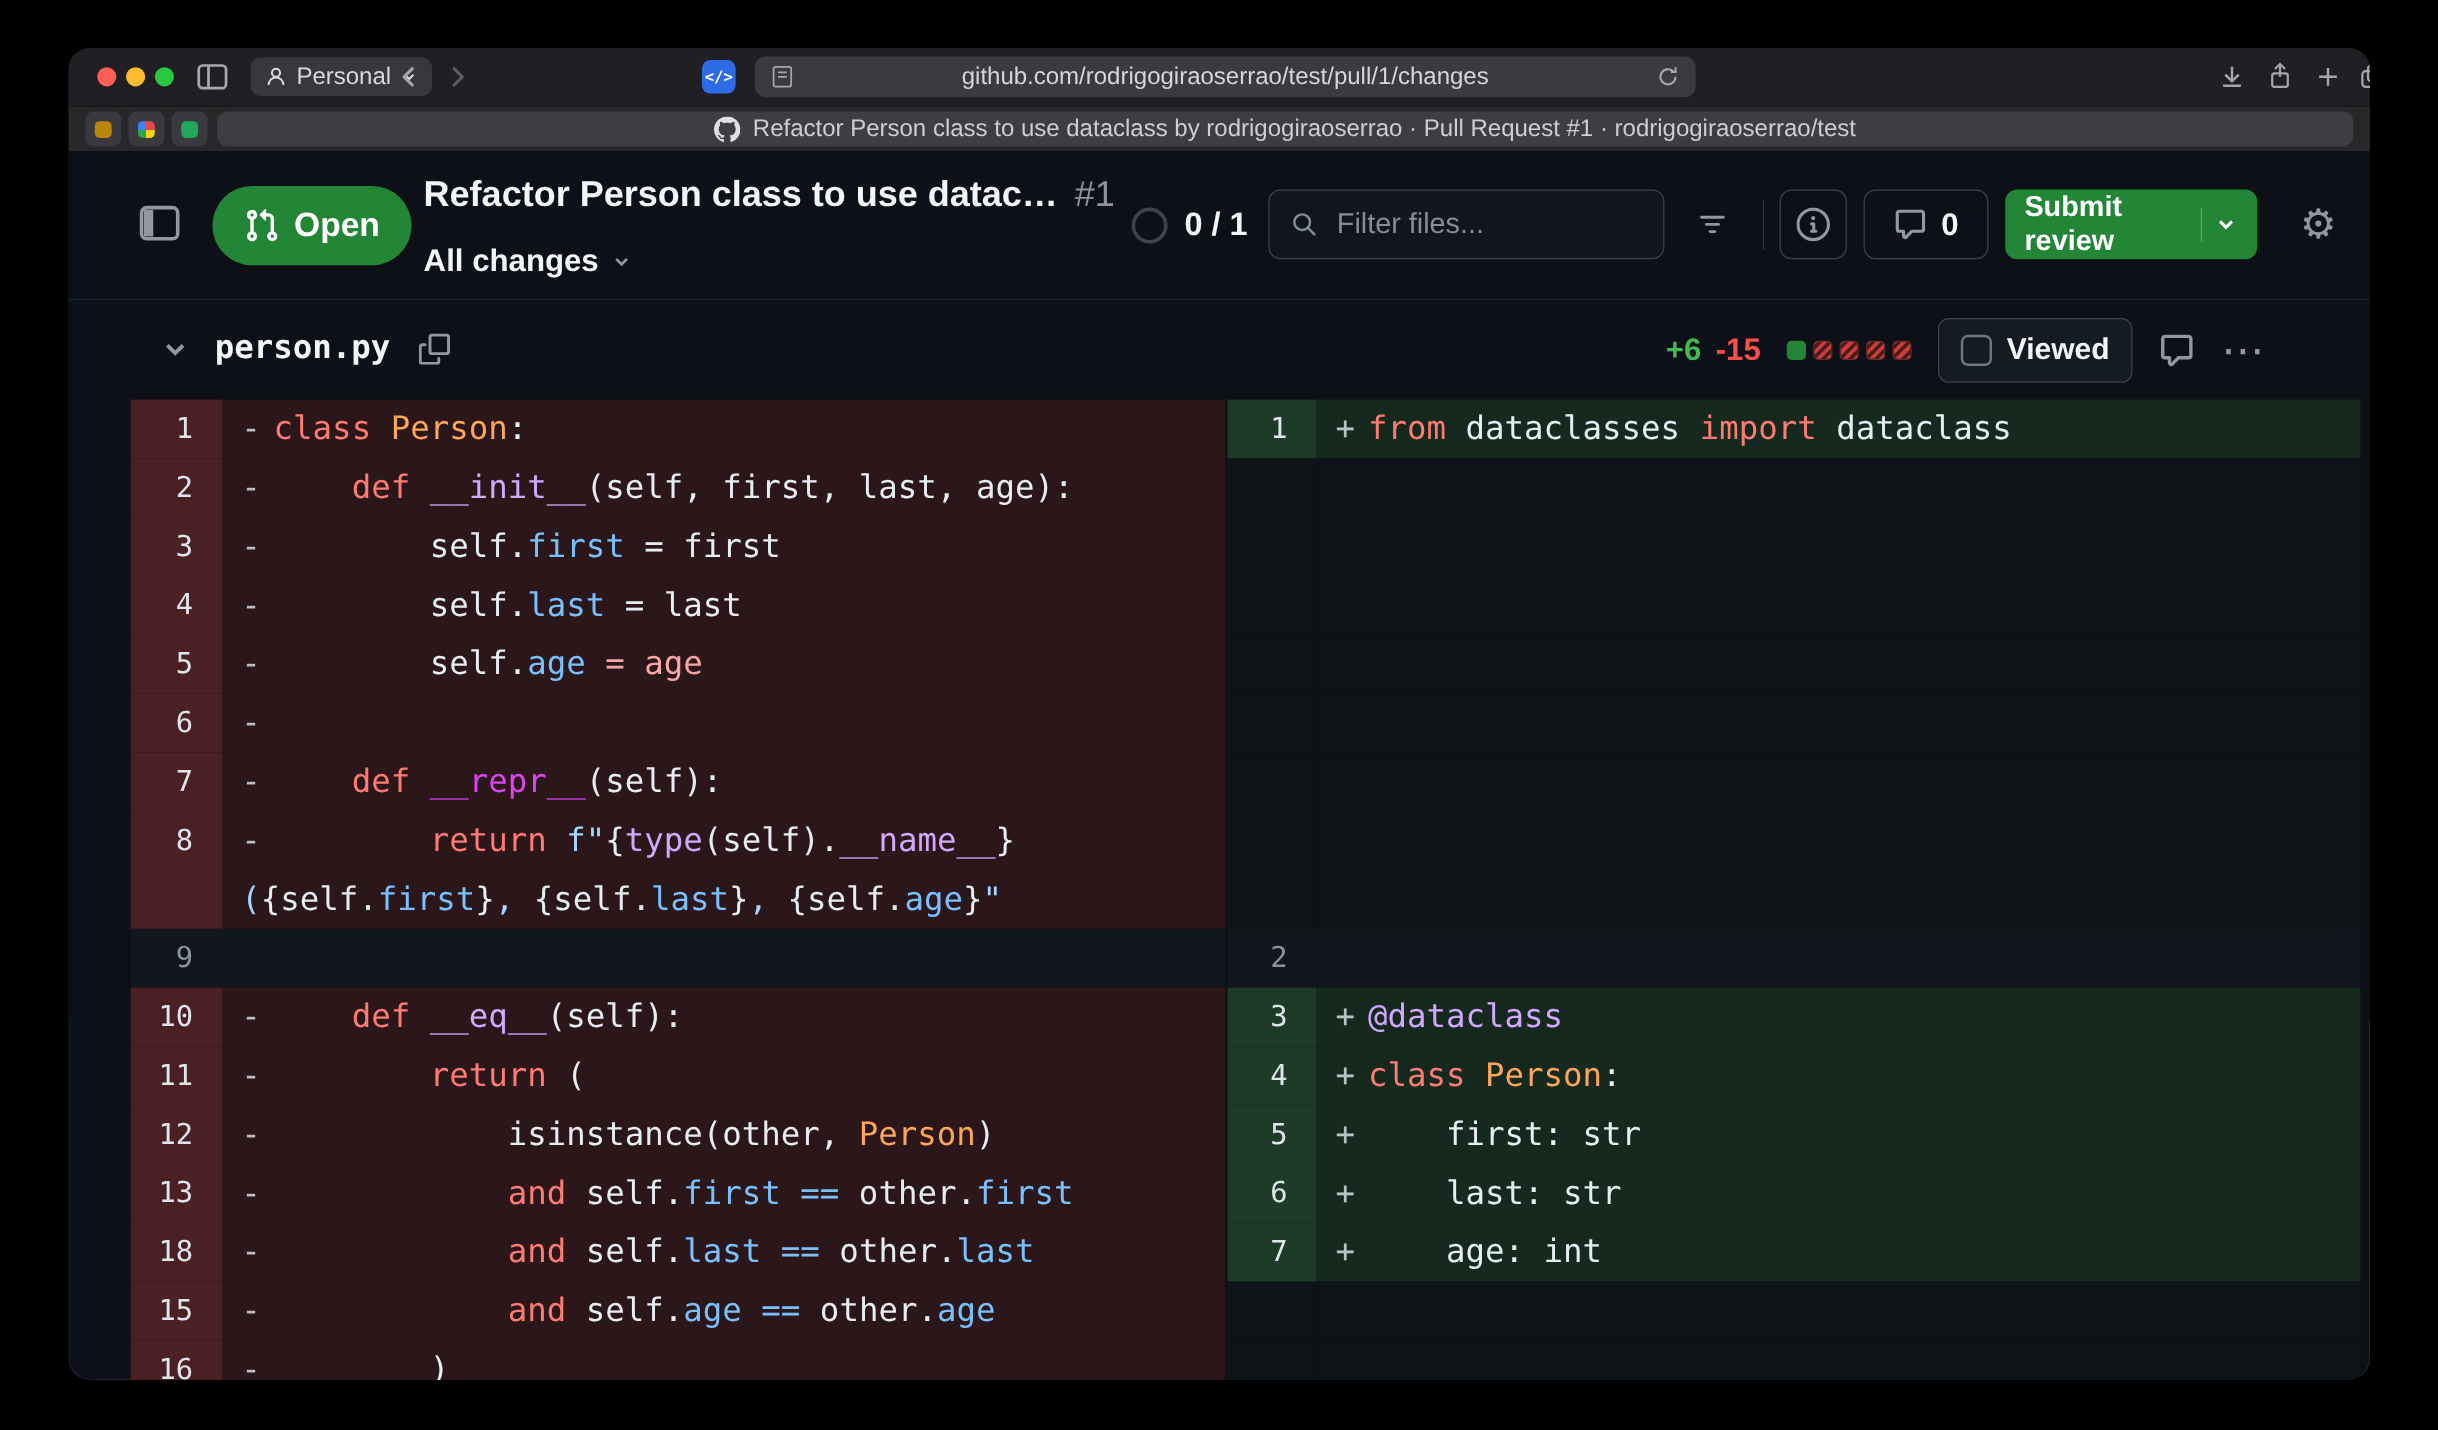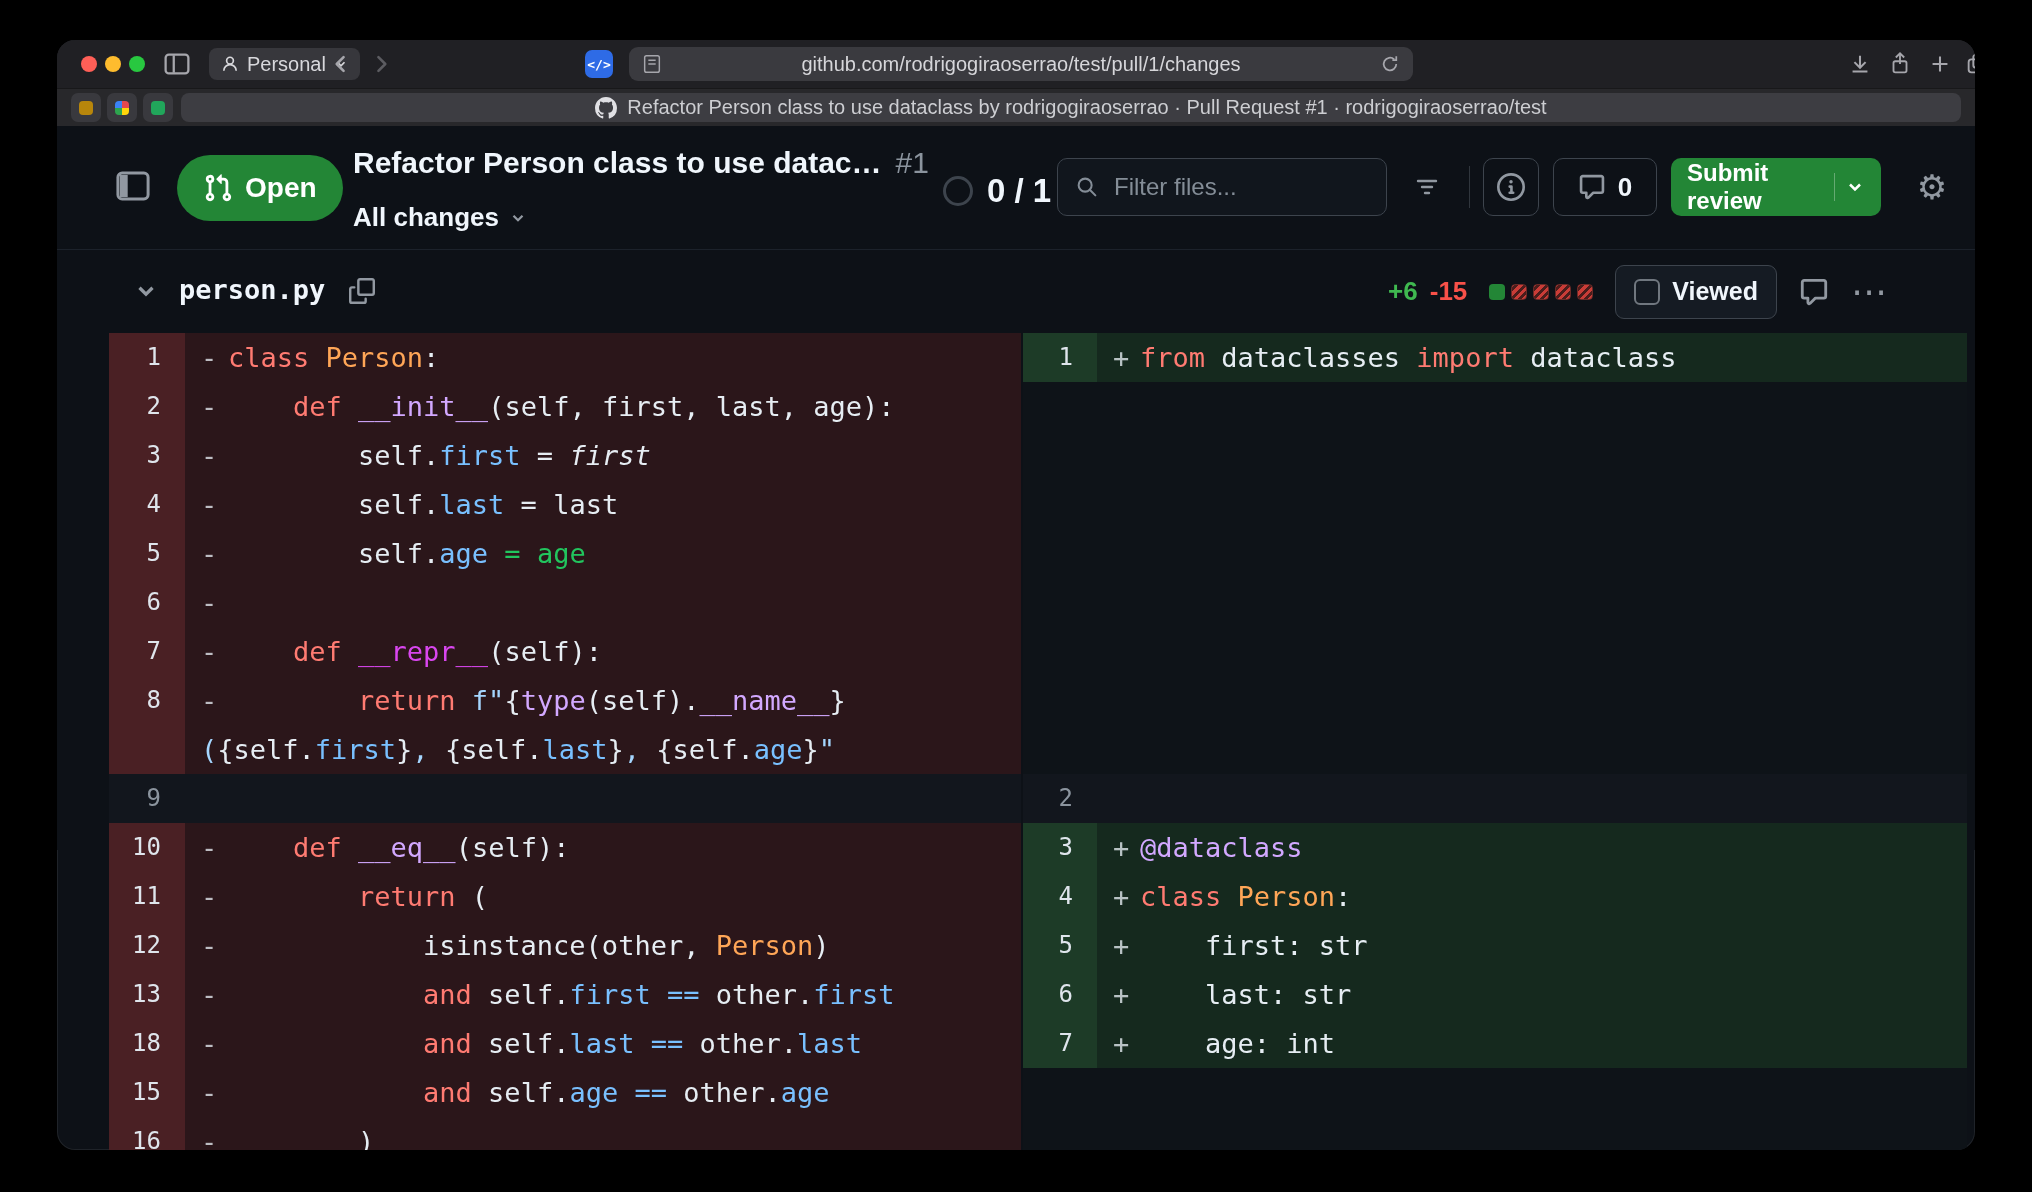--- a/index.html
+++ b/index.html
@@ -31,21 +31,21 @@
   .iconbtn{display:flex;align-items:center;justify-content:center}
   .panelbtn{position:absolute;left:52px;top:36px;width:48px;height:48px;color:#9198a1;border-radius:8px}
   .openpill{position:absolute;left:120px;top:29px;height:66px;padding:0 26px;border-radius:33px;background:#238636;
             display:flex;align-items:center;gap:12px;color:#fff;font-size:28px;font-weight:700}
   .prtitle{position:absolute;left:296px;top:20px;font-size:30px;font-weight:700;color:#f0f6fc;white-space:nowrap}
   .prnum{color:#8b949e;font-weight:400;margin-left:14px}
   .commits{position:absolute;left:296px;top:76px;font-size:26px;font-weight:600;color:#f0f6fc;
            display:flex;align-items:center;gap:10px}
   .progress{position:absolute;left:886px;top:46px;display:flex;align-items:center;gap:14px}
   .ring{width:30px;height:30px;border-radius:50%;border:3px solid #3d444d;box-sizing:border-box}
-  .ptext{font-size:33px;font-weight:700;color:#f0f6fc}
+  .ptext{font-size:27px;font-weight:700;color:#f0f6fc}
   .filter{position:absolute;left:1000px;top:32px;width:330px;height:58px;border:1px solid #3d444d;border-radius:10px;
           background:#11161d;display:flex;align-items:center;padding:0 16px;gap:12px;box-sizing:border-box;color:#848d97}
   .filter input{flex:1;min-width:0;background:none;border:none;outline:none;color:#e6edf3;font-size:24px;font-family:inherit}
   .filter input::placeholder{color:#848d97}
   .fltbtn{position:absolute;left:1342px;top:32px;width:56px;height:58px;color:#9198a1}
   .vdiv{position:absolute;left:1412px;top:40px;width:1px;height:42px;background:#30363d}
   .infobtn{position:absolute;left:1426px;top:32px;width:56px;height:58px;border:1px solid #3d444d;border-radius:10px;
            box-sizing:border-box;color:#9198a1}
   .cmtbtn{position:absolute;left:1496px;top:32px;width:104px;height:58px;border:1px solid #3d444d;border-radius:10px;
           box-sizing:border-box;display:flex;align-items:center;justify-content:center;gap:12px;color:#f0f6fc;
@@ -315,33 +315,33 @@
           <div class="codecell add"><span class="sign">+</span><span style="color: rgb(255, 123, 114);">from</span><span style="color: rgb(230, 237, 243);"> dataclasses </span><span style="color: rgb(255, 123, 114);">import</span><span style="color: rgb(230, 237, 243);"> dataclass</span></div>
         </div>
         <div class="drow">
           <div class="gut del">2</div>
           <div class="codecell del"><span class="sign">-</span><span style="color: rgb(230, 237, 243);">    </span><span style="color: rgb(255, 123, 114);">def</span><span style="color: rgb(230, 237, 243);"> </span><span style="color: rgb(210, 168, 255);">__init__</span><span style="color: rgb(230, 237, 243); margin-top: 43px;">(self, first, last, age):</span></div>
           <div class="gut empty rsep"></div>
           <div class="codecell empty"></div>
         </div>
         <div class="drow">
           <div class="gut del">3</div>
-          <div class="codecell del"><span class="sign">-</span><span style="color: rgb(230, 237, 243);">        self.</span><span style="color: rgb(121, 192, 255);">first</span><span style="color: rgb(230, 237, 243); font-style: italic;"> = first</span></div>
+          <div class="codecell del"><span class="sign">-</span><span style="color: rgb(230, 237, 243);">        self.</span><span style="color: rgb(121, 192, 255);">first</span><span style="color: rgb(230, 237, 243);"> = first</span></div>
           <div class="gut empty rsep"></div>
           <div class="codecell empty"></div>
         </div>
         <div class="drow">
           <div class="gut del">4</div>
           <div class="codecell del"><span class="sign">-</span><span style="color: rgb(230, 237, 243);">        self.</span><span style="color: rgb(121, 192, 255);">last</span><span style="color: rgb(230, 237, 243);"> = last</span></div>
           <div class="gut empty rsep"></div>
           <div class="codecell empty"></div>
         </div>
         <div class="drow">
           <div class="gut del">5</div>
-          <div class="codecell del"><span class="sign">-</span><span style="color: rgb(230, 237, 243);">        self.</span><span style="color: rgb(121, 192, 255);">age</span><span style="color: #22c55e;"> = age</span></div>
+          <div class="codecell del"><span class="sign">-</span><span style="color: rgb(230, 237, 243);">        self.</span><span style="color: rgb(121, 192, 255);">age</span><span style="color: #fca5a5;"> = age</span></div>
           <div class="gut empty rsep"></div>
           <div class="codecell empty"></div>
         </div>
         <div class="drow">
           <div class="gut del">6</div>
           <div class="codecell del"><span class="sign">-</span></div>
           <div class="gut empty rsep"></div>
           <div class="codecell empty"></div>
         </div>
         <div class="drow">

